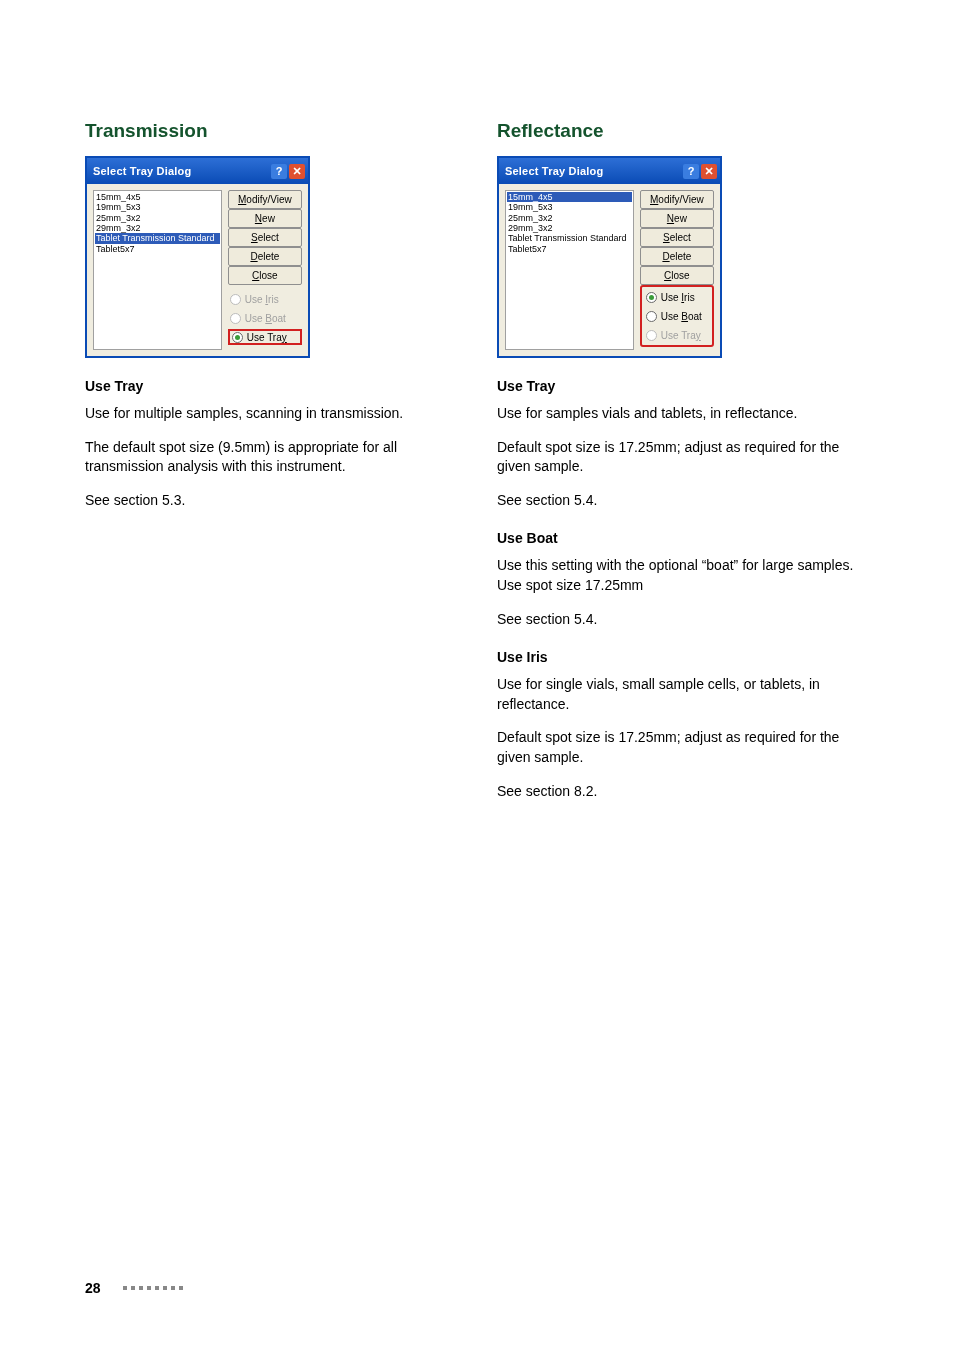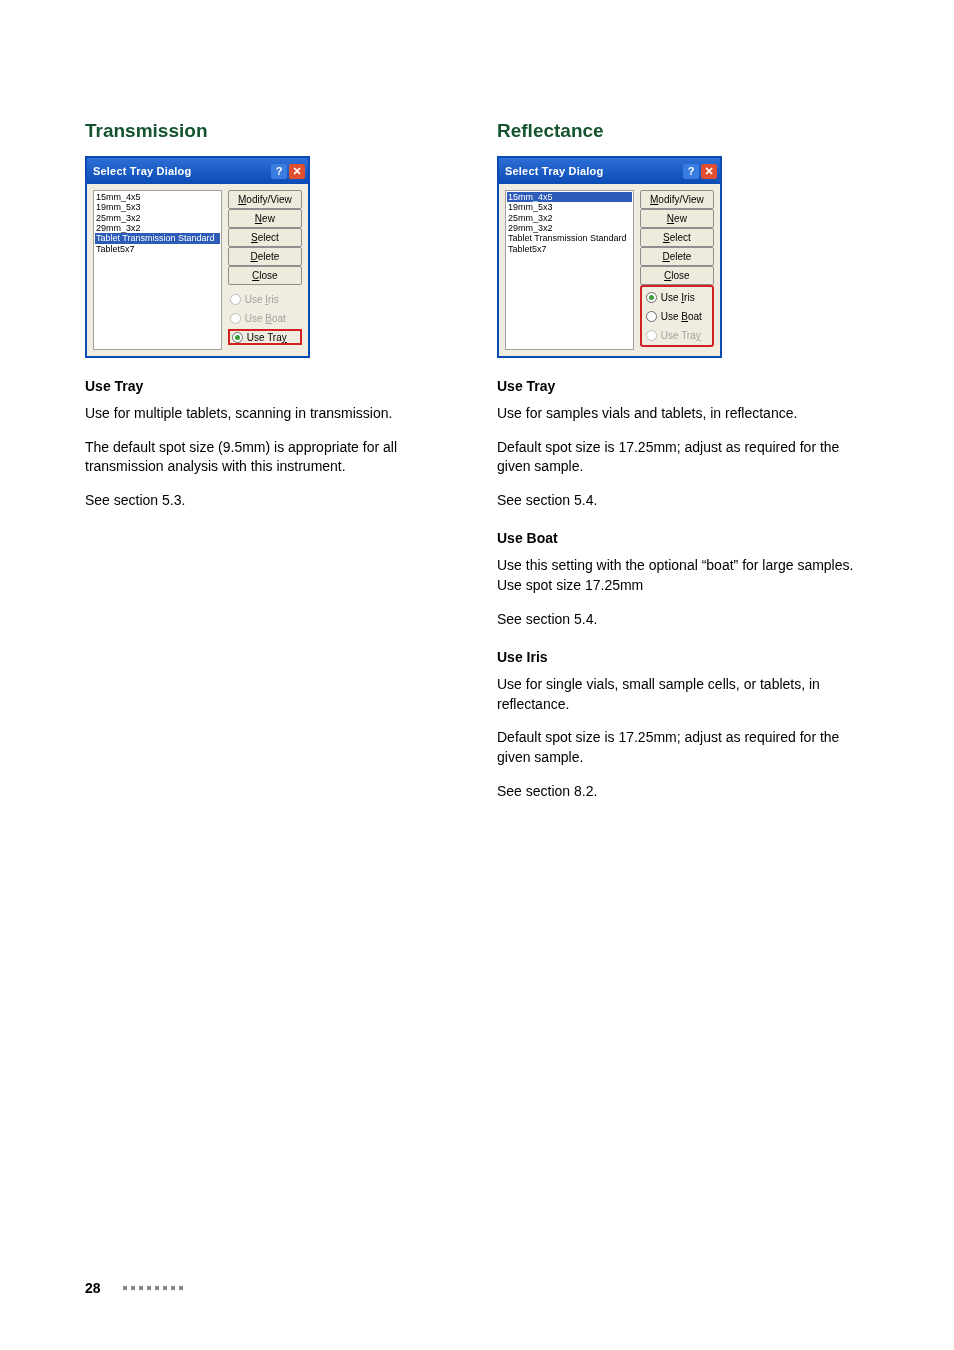--- a/index.html
+++ b/index.html
@@ -218,21 +218,21 @@
                   <div class="inner"></div>
                 </div>
               <span><span>Use Tra</span><span class="u">y</span><span></span></span>
             </div>
           </div>
         </div>
       </div>
     </div>
 
     <h4 class="sub-title">Use Tray</h4>
-    <p class="body">Use for multiple tablets, scanning in transmission.</p>
+    <p class="body">Use for multiple samples, scanning in transmission.</p>
     <p class="body">The default spot size (9.5mm) is appropriate for all transmission analysis with this instrument.</p>
     <p class="body">See section 5.3.</p>
   </div>
 
   <div class="col">
     <h4 class="section-title">Reflectance</h4>
 
     <div class="dialog">
       <div class="titlebar">
         <span class="titlebar-text">Select Tray Dialog</span>

